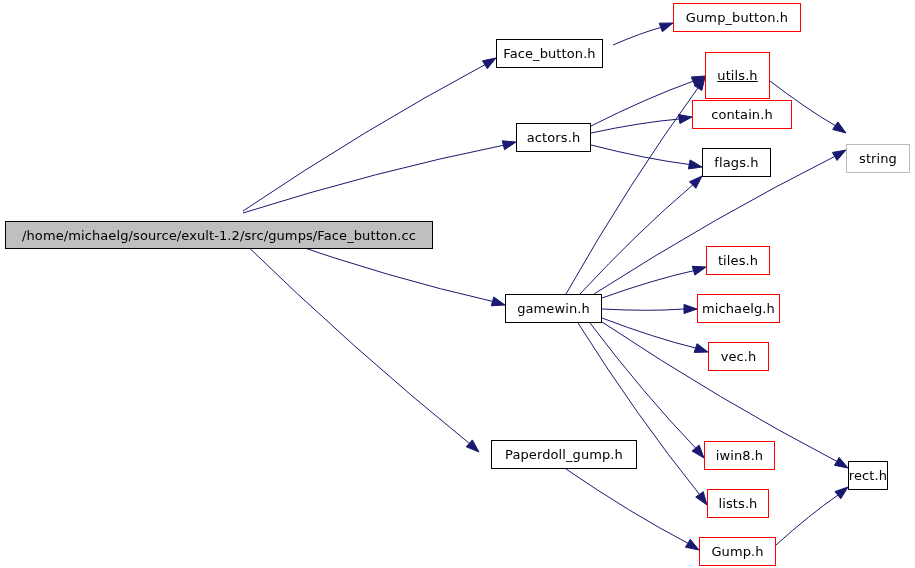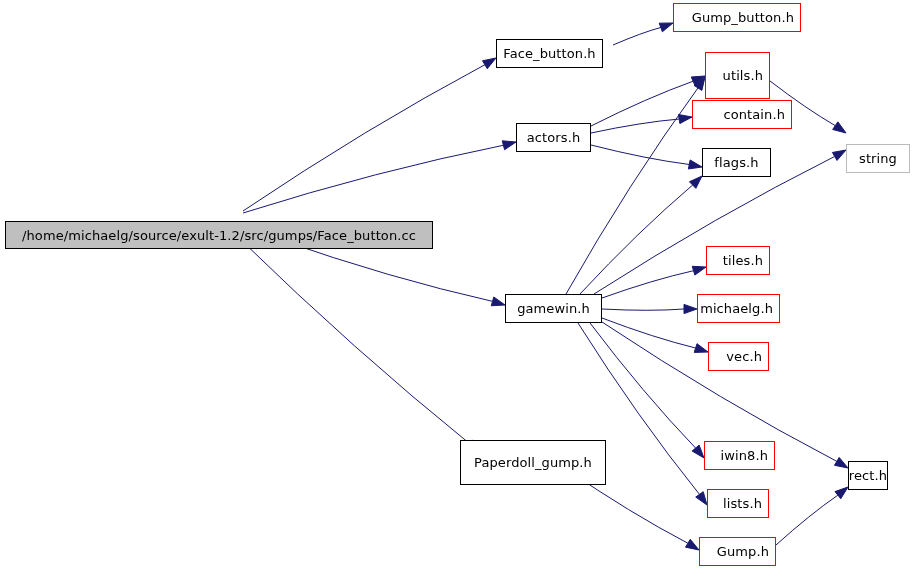--- a/index.html
+++ b/index.html
@@ -35,21 +35,20 @@
     border: 1px solid #000000;
     font-family: "DejaVu Sans", sans-serif;
     font-size: 13px;
     color: #000000;
     white-space: nowrap;
     line-height: 1;
     letter-spacing: 0.1px;
   }
   .node.red {
     border-color: #ff0000;
-    justify-content: flex-end;
   }
   .node.gray-border {
     border-color: #bbbbbb;
     margin-top: 20px;
   }
   .node.source {
     background: #bfbfbf;
     border-color: #000000;
   }
   .node .label {
@@ -109,21 +108,21 @@
       </div>
       <div class="node " style="left: 496px; top: 39px; width: 107px; height: 29px;">
         <span class="label">Face_button.h</span>
       </div>
       <div class="node red" style="left: 673px; top: 3px; width: 128px; height: 29px;">
         <span class="label">Gump_button.h</span>
       </div>
       <div class="node " style="left: 516px; top: 123px; width: 75px; height: 29px;">
         <span class="label">actors.h</span>
       </div>
-      <div class="node red" style="left: 705px; top: 52px; width: 65px; height: 47px;">
+      <div class="node red" style="left: 705px; top: 52px; width: 65px; height: 47px; text-decoration: underline;">
         <span class="label">utils.h</span>
       </div>
       <div class="node red" style="left: 692px; top: 100px; width: 100px; height: 29px;">
         <span class="label">contain.h</span>
       </div>
       <div class="node " style="left: 702px; top: 148px; width: 69px; height: 29px;">
         <span class="label">flags.h</span>
       </div>
       <div class="node gray-border" style="left: 846px; top: 124px; width: 64px; height: 29px;">
         <span class="label">string</span>
@@ -142,20 +141,20 @@
       </div>
       <div class="node red" style="left: 704px; top: 441px; width: 71px; height: 29px;">
         <span class="label">iwin8.h</span>
       </div>
       <div class="node red" style="left: 707px; top: 489px; width: 62px; height: 29px;">
         <span class="label">lists.h</span>
       </div>
       <div class="node " style="left: 848px; top: 461px; width: 40px; height: 29px;">
         <span class="label">rect.h</span>
       </div>
-      <div class="node " style="left: 460px; top: 440px; width: 146px; height: 45px;">
+      <div class="node " style="left: 491px; top: 440px; width: 146px; height: 29px;">
         <span class="label">Paperdoll_gump.h</span>
       </div>
       <div class="node red" style="left: 699px; top: 537px; width: 77px; height: 29px;">
         <span class="label">Gump.h</span>
       </div>
     </div>
 </div>
 
 </body></html>

